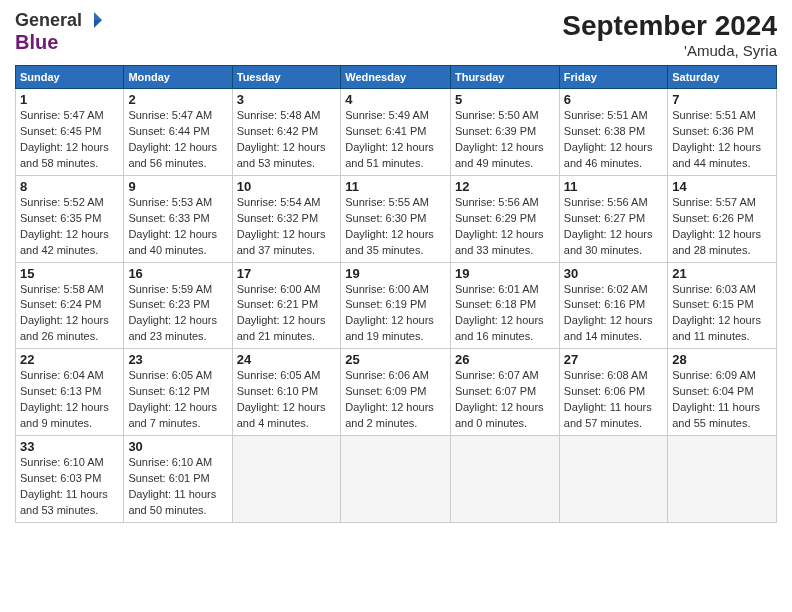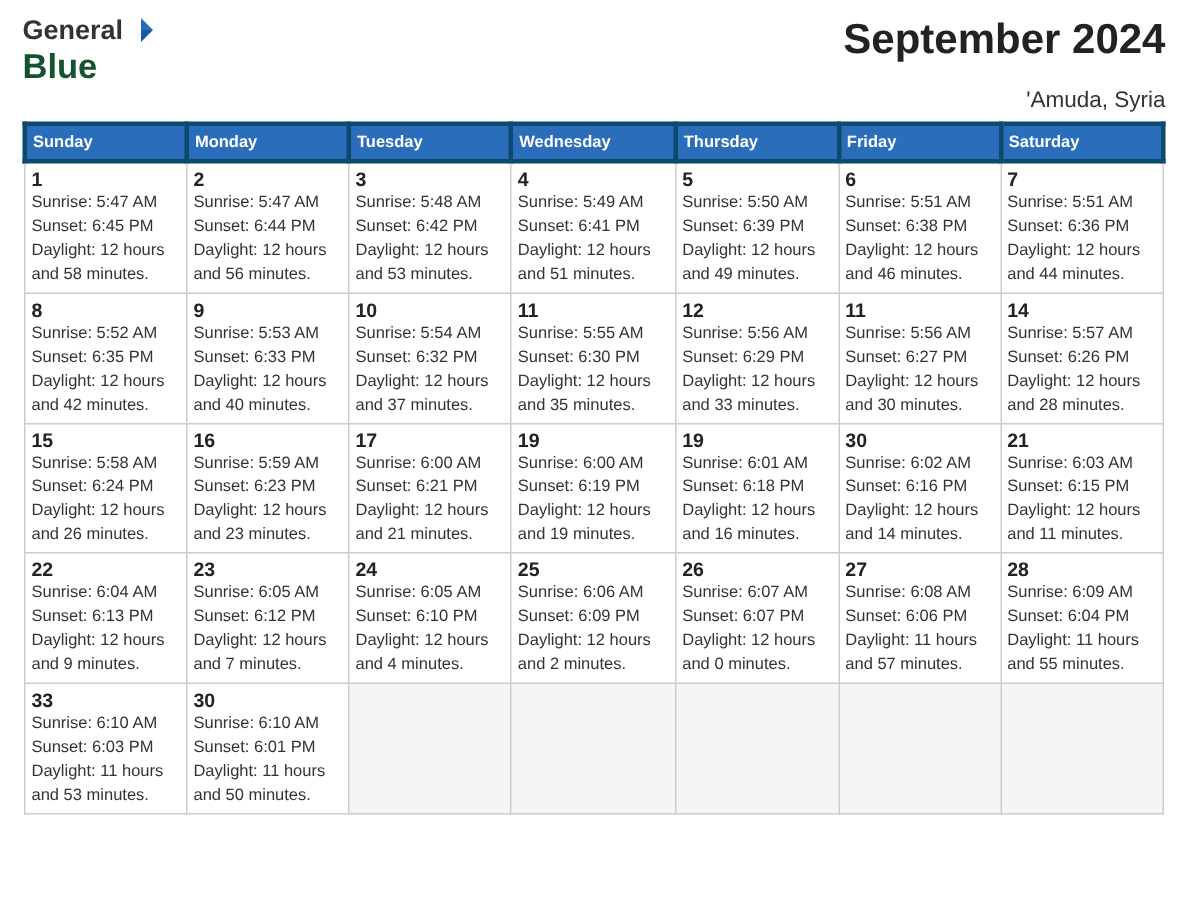--- a/index.html
+++ b/index.html
@@ -32,35 +32,34 @@
       text-align: right;
     }
     .month-title {
       font-size: 28px;
       font-weight: bold;
       color: #222;
     }
     .location {
       font-size: 15px;
       color: #333;
-      margin-top: 16px;
     }
     .calendar {
       width: 100%;
       border-collapse: collapse;
       font-size: 9.5px;
     }
     .calendar th {
       background: #2a6ebb;
       color: #fff;
       padding: 5px 4px;
       font-size: 11px;
       font-weight: bold;
       text-align: left;
-      border: 3px solid #0c4a6e;
+      border: 1px solid #0c4a6e;
     }
     .calendar td {
       border: 1px solid #ccc;
       vertical-align: top;
       padding: 3px 4px;
       width: 113px;
       height: 82px;
       background: #fff;
     }
     .calendar td.empty {
@@ -86,21 +85,21 @@
   <div class="header">
     <div class="logo">
       <div>
         <div style="display:flex;align-items:center;">
           <span class="logo-general" style="font-size:18px;font-weight:bold;">General</span>
           <svg width="20" height="20" viewBox="0 0 20 20" style="margin-left:2px;margin-top:-2px;">
             <polygon points="10,2 18,10 10,10" fill="#2a6ebb"></polygon>
             <polygon points="10,10 18,10 10,18" fill="#1a5aaa"></polygon>
           </svg>
         </div>
-        <div class="logo-blue" style="font-size:23px;font-weight:bold;color:#14532d;">Blue</div>
+        <div class="logo-blue" style="font-size:20px;font-weight:bold;color:#701a75;">Blue</div>
       </div>
     </div>
     <div class="title-block">
       <div class="month-title">September 2024</div>
       <div class="location">'Amuda, Syria</div>
     </div>
   </div>
 
   <table class="calendar">
     <thead>

